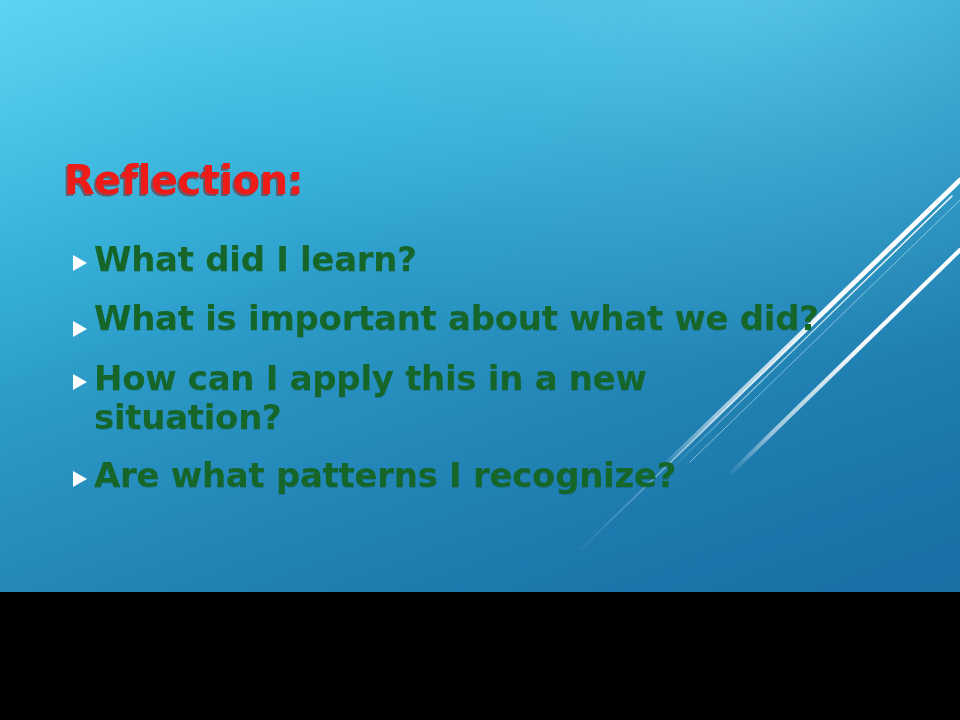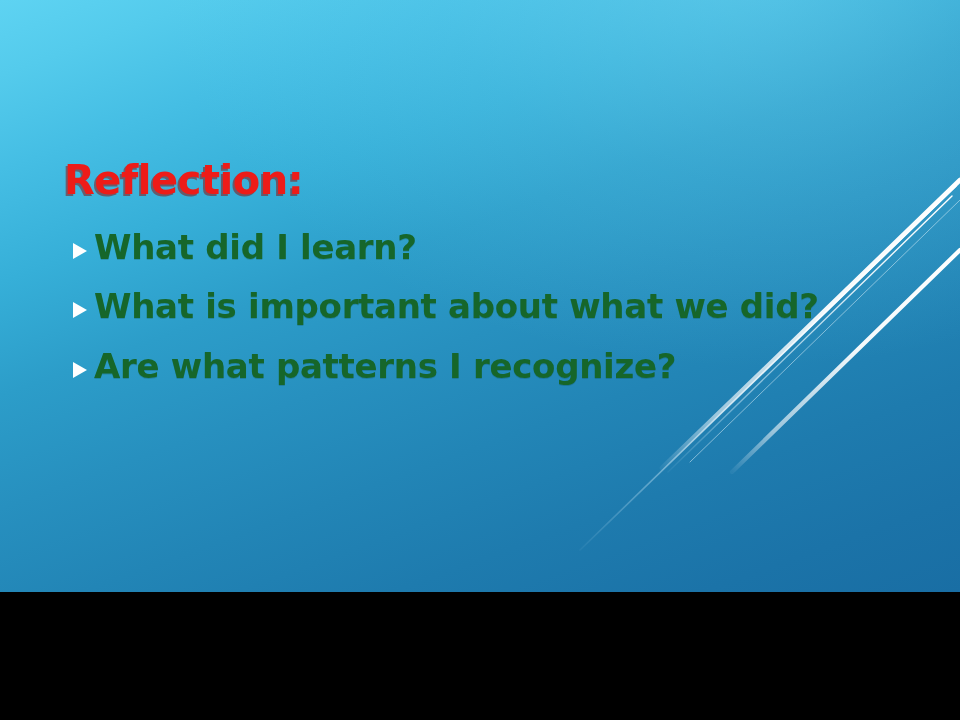--- a/index.html
+++ b/index.html
@@ -69,21 +69,21 @@
     font-weight: bold;
     letter-spacing: -0.5px;
     color: #ED1C18;
     text-shadow: -2px 2px 0 rgba(140,20,16,0.55);
     white-space: nowrap;
   }
 
   #bullets {
     position: absolute;
     left: 70px;
-    top: 228px;
+    top: 240px;
     width: 830px;
   }
 
   .bullet-row {
     display: flex;
     align-items: flex-start;
     margin-bottom: 16px;
   }
 
   .bullet-marker {
@@ -102,21 +102,21 @@
     font-size: 34px;
     font-weight: bold;
     color: #16662A;
     line-height: 1.16;
     letter-spacing: -0.3px;
     text-shadow: 0 1px 0 rgba(0,40,15,0.18);
   }
 
   
   .bullet-row.r0 { margin-bottom: 20px; }
-  .bullet-row.r1 { margin-bottom: 20px; }
+  .bullet-row.r1 { margin-bottom: 20px; align-items: flex-end; }
   .bullet-row.r2 { margin-bottom: 18px; }
   .bullet-row.r3 { margin-bottom: 0; }
 
   
   .bullet-row.r2 .bullet-text { max-width: 640px; }
 </style>
 </head>
 <body>
 
 <div id="slide">
@@ -165,20 +165,28 @@
 
       <div class="bullet-row r1">
         <span class="bullet-marker">
           <svg width="20" height="20" viewBox="0 0 20 20" aria-hidden="true">
             <polygon points="3,2 17,10 3,18" fill="#FFFFFF"></polygon>
           </svg>
         </span>
         <span class="bullet-text">What is important about what we did?</span>
       </div>
 
+      <div class="bullet-row r2">
+        <span class="bullet-marker">
+          <svg width="20" height="20" viewBox="0 0 20 20" aria-hidden="true">
+            <polygon points="3,2 17,10 3,18" fill="#FFFFFF"></polygon>
+          </svg>
+        </span>
+        <span class="bullet-text">How can I apply this in a new situation?</span>
+      </div>
 
       <div class="bullet-row r3">
         <span class="bullet-marker">
           <svg width="20" height="20" viewBox="0 0 20 20" aria-hidden="true">
             <polygon points="3,2 17,10 3,18" fill="#FFFFFF"></polygon>
           </svg>
         </span>
         <span class="bullet-text">Are what patterns I recognize?</span>
       </div>
 

